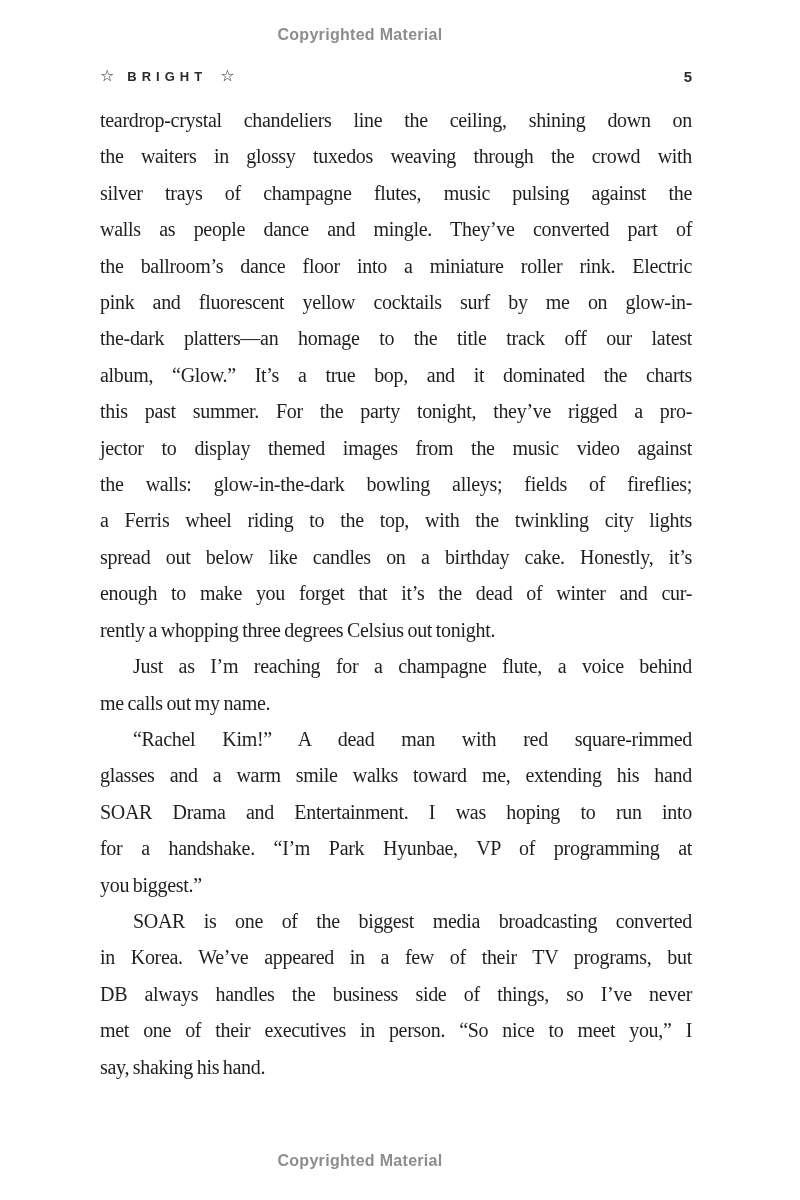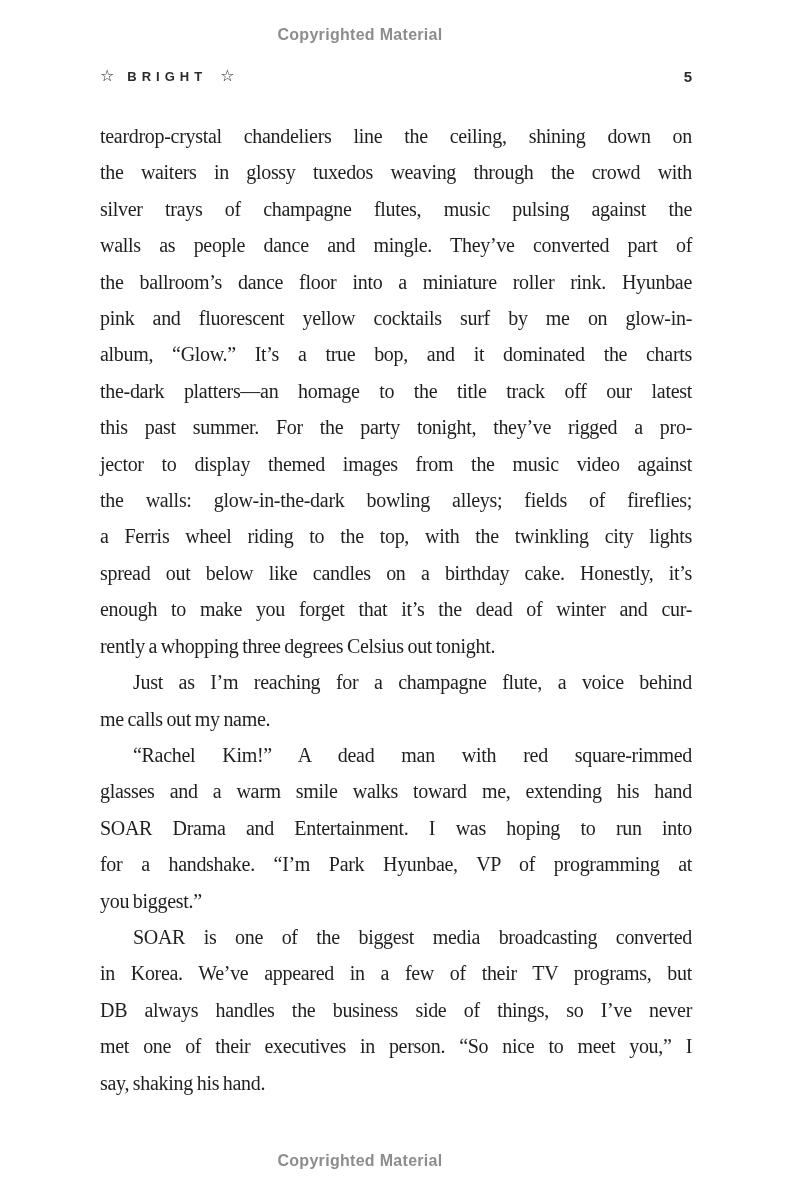--- a/index.html
+++ b/index.html
@@ -62,21 +62,21 @@
     transform: translateY(-0.5px);
   }
   .page-number {
     font-size: 15px;
     font-weight: 700;
     line-height: 1;
   }
 
   .body-text {
     position: absolute;
-    top: 118px;
+    top: 102px;
     left: 100px;
     width: 592px;
     font-family: "Liberation Serif", "DejaVu Serif", serif;
     font-size: 20px;
     line-height: 36.4px;
     letter-spacing: -0.3px;
     word-spacing: -1px;
     color: var(--text, #1f1f1f);
     hyphens: none;
   }
@@ -107,24 +107,24 @@
       <span class="star">☆</span>
     </div>
     <div class="page-number">5</div>
   </div>
 
   <div class="body-text">
       <div class="line">teardrop-crystal chandeliers line the ceiling, shining down on</div>
       <div class="line">the waiters in glossy tuxedos weaving through the crowd with</div>
       <div class="line">silver trays of champagne flutes, music pulsing against the</div>
       <div class="line">walls as people dance and mingle. They’ve converted part of</div>
-      <div class="line">the ballroom’s dance floor into a miniature roller rink. Hyunbae</div>
+      <div class="line">the ballroom’s dance floor into a miniature roller rink. Electric</div>
       <div class="line">pink and fluorescent yellow cocktails surf by me on glow-in-</div>
+      <div class="line">the-dark platters—an homage to the title track off our latest</div>
       <div class="line">album, “Glow.” It’s a true bop, and it dominated the charts</div>
-      <div class="line">the-dark platters—an homage to the title track off our latest</div>
       <div class="line">this past summer. For the party tonight, they’ve rigged a pro-</div>
       <div class="line">jector to display themed images from the music video against</div>
       <div class="line">the walls: glow-in-the-dark bowling alleys; fields of fireflies;</div>
       <div class="line">a Ferris wheel riding to the top, with the twinkling city lights</div>
       <div class="line">spread out below like candles on a birthday cake. Honestly, it’s</div>
       <div class="line">enough to make you forget that it’s the dead of winter and cur-</div>
       <div class="line last">rently a whopping three degrees Celsius out tonight.</div>
       <div class="line indent">Just as I’m reaching for a champagne flute, a voice behind</div>
       <div class="line last">me calls out my name.</div>
       <div class="line indent">“Rachel Kim!” A dead man with red square-rimmed</div>

